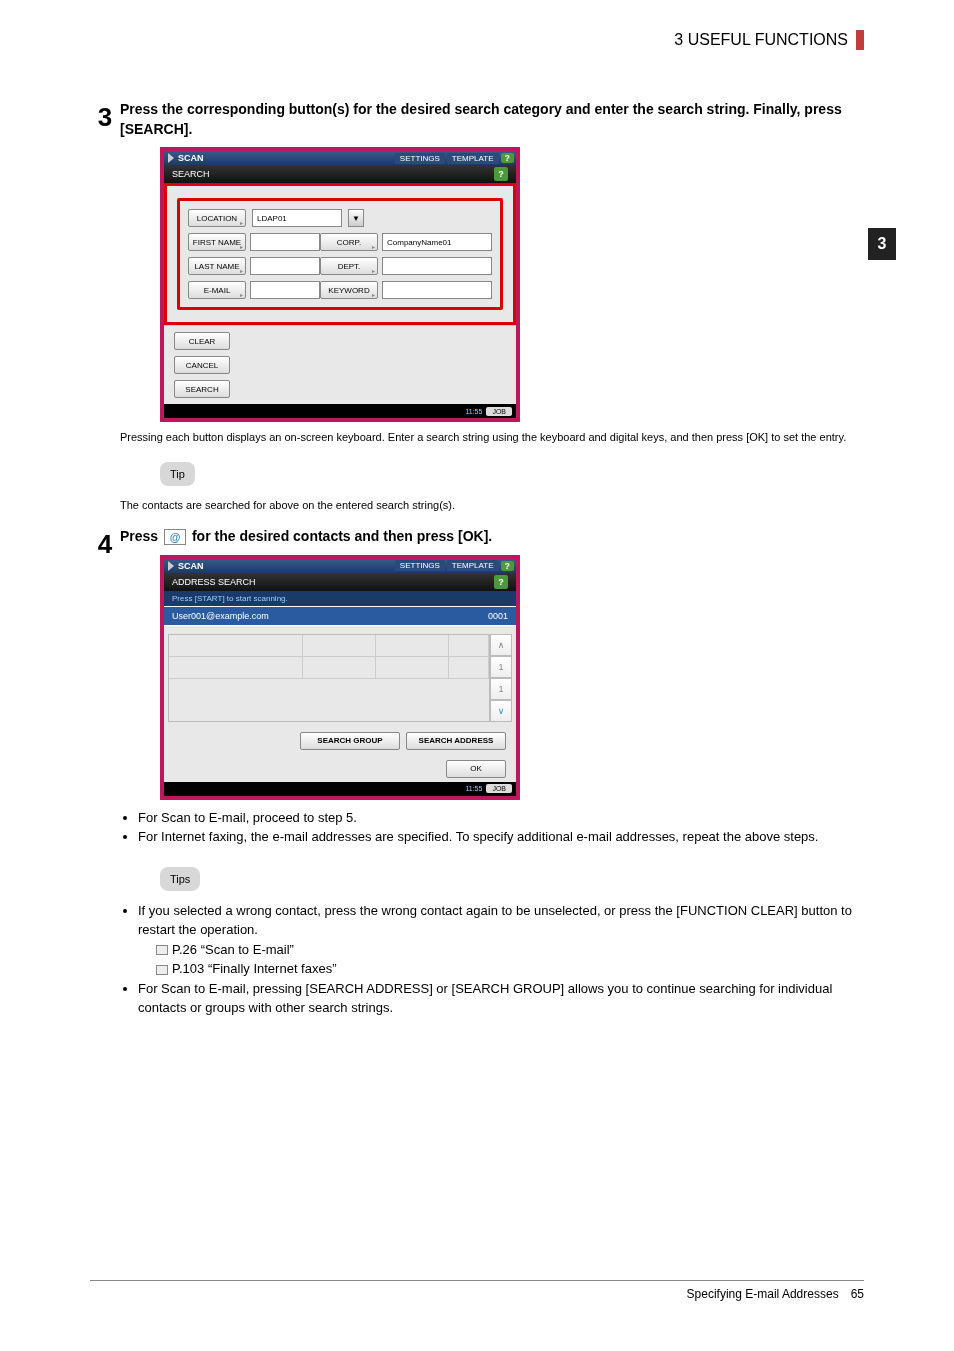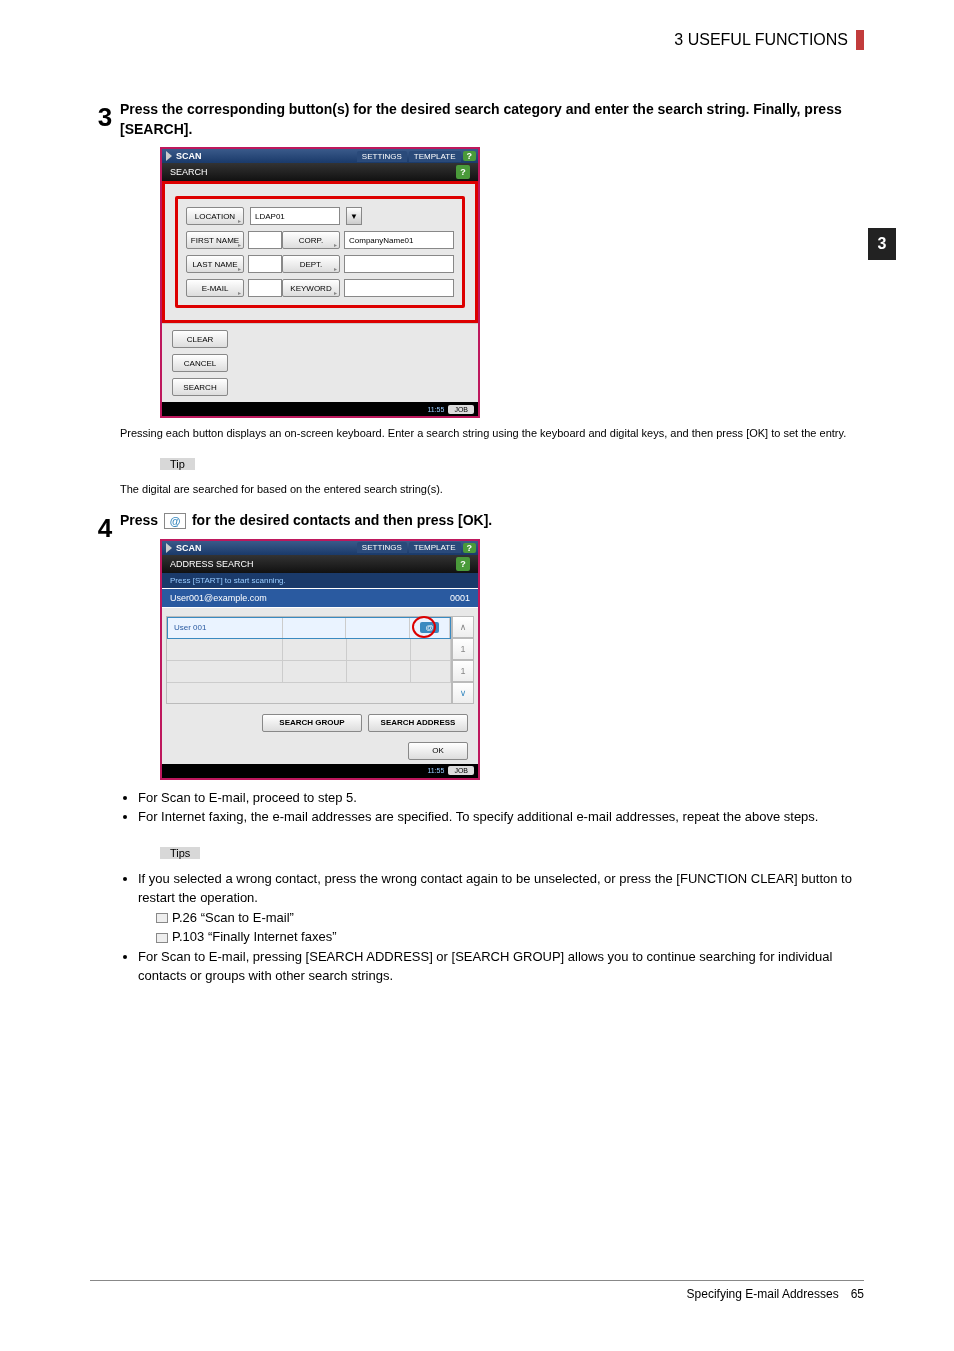--- a/index.html
+++ b/index.html
@@ -7,24 +7,24 @@
   .page { width: 954px; height: 1351px; position: relative; padding: 0 90px 0 90px; }
   .header-bar { position: absolute; top: 30px; left: 0; right: 0; height: 20px; display: flex; justify-content: flex-end; align-items: center; padding-right: 90px; }
   .header-bar .stripe { width: 8px; height: 20px; background: #c23c3c; margin-left: 8px; }
   .side-tab { position: absolute; right: 58px; top: 228px; width: 28px; height: 32px; background: #222; color: #fff; display: flex; align-items: center; justify-content: center; font-size: 16px; font-weight: bold; }
   .content { padding-top: 100px; font-size: 13px; color: #000; }
   .step { display: flex; margin-bottom: 8px; }
   .step-num { font-size: 26px; font-weight: bold; width: 30px; text-align: center; padding-top: 2px; }
   .step-body { flex: 1; }
   .step-heading { font-weight: bold; font-size: 14px; line-height: 1.4; margin-bottom: 8px; }
   .step-text { font-size: 11px; line-height: 1.4; margin: 6px 0; }
-  .tip-box { background: #d8d8d8; display: inline-block; padding: 0 10px; font-size: 11px; margin: 10px 0 6px 0; }
+  .tip-box { background: #d8d8d8; display: inline-block; padding: 6px 10px; font-size: 11px; margin: 10px 0 6px 0; border-radius: 8px; }
   .bullets { list-style: disc; padding-left: 18px; margin: 4px 0 10px 40px; font-size: 13px; line-height: 1.5; }
   .ref-icon { display: inline-block; width: 12px; height: 10px; border: 1px solid #888; background: #eee; vertical-align: middle; margin-right: 4px; }
-  .screenshot { width: 320px; margin: 8px 0 8px 40px; border: 2px solid #be185d; font-size: 9px; position: relative; }
+  .screenshot { width: 360px; margin: 8px 0 8px 40px; border: 4px solid #be185d; font-size: 9px; position: relative; }
   .ss-topbar { background: linear-gradient(#3a5a8a,#1a3a6a); height: 14px; display: flex; align-items: center; color: #fff; padding: 0 4px; position: relative; }
   .ss-topbar .tri { width:0;height:0;border-left:6px solid #ccc;border-top:5px solid transparent;border-bottom:5px solid transparent;margin-right:4px; }
   .ss-topbar .scan { font-size: 9px; font-weight: bold; }
   .ss-topbar .right-tabs { position:absolute; right:2px; top:0; display:flex; gap:2px; height:14px; align-items:center; }
   .ss-topbar .tab-btn { background:#2a4a7a; color:#fff; font-size:8px; padding:1px 5px; border-radius:2px 2px 0 0; }
   .ss-topbar .help { background:#4a9a3a; color:#fff; font-size:9px; padding:0 4px; border-radius:2px; font-weight:bold; }
   .ss-subbar { background: linear-gradient(#333,#111); color:#fff; height: 18px; display:flex; align-items:center; padding:0 8px; font-size:9px; justify-content: space-between; }
   .ss-subbar .sub-help { background:#4a9a3a; color:#fff; width:14px; height:14px; display:flex;align-items:center;justify-content:center;border-radius:2px;font-weight:bold; }
   .ss-hint { background:#1a3a6a; color:#9cf; font-size:8px; padding:3px 8px; }
   .ss-body { background:#e8e8e8; padding: 12px 10px; }
@@ -146,21 +146,21 @@
           </div>
           <div class="ss-statusbar">
             <span class="time">11:55</span>
             <span class="job">JOB</span>
           </div>
         </div>
 
         <div class="step-text indent-none">Pressing each button displays an on-screen keyboard. Enter a search string using the keyboard and digital keys, and then press [OK] to set the entry.</div>
 
         <div class="tip-box indent">Tip</div>
-        <div class="step-text">The digital are searched for based on the entered search string(s).</div>
+        <div class="step-text">The contacts are searched for above on the entered search string(s).</div>
       </div>
     </div>
 
     <div class="step">
       <div class="step-num">4</div>
       <div class="step-body">
         <div class="step-heading">
           <span>Press </span><span class="at-icon">@</span><span> for the desired contacts and then press [OK].</span>
         </div>
 
@@ -180,29 +180,20 @@
             <span class="sub-help">?</span>
           </div>
           <div class="ss-hint">Press [START] to start scanning.</div>
           <div class="ss-email-row">
             <span>User001@example.com</span>
             <span>0001</span>
           </div>
           <div style="background:#e8e8e8; padding:2px 0;">
             <div class="res-wrap">
               <div class="res-table">
-                <div class="res-row selected">
-                  <div class="res-cell name">User 001</div>
-                  <div class="res-cell c1"></div>
-                  <div class="res-cell c2"></div>
-                  <div class="res-cell icon" style="position:relative;">
-                    <span class="at-badge">@</span>
-                    <span class="red-circle" style="left:2px; top:-2px;"></span>
-                  </div>
-                </div>
                 <div class="res-row">
                   <div class="res-cell name"></div>
                     <div class="res-cell c1"></div>
                     <div class="res-cell c2"></div>
                     <div class="res-cell icon"></div>
                 </div>
                 <div class="res-row">
                   <div class="res-cell name"></div>
                     <div class="res-cell c1"></div>
                     <div class="res-cell c2"></div>

